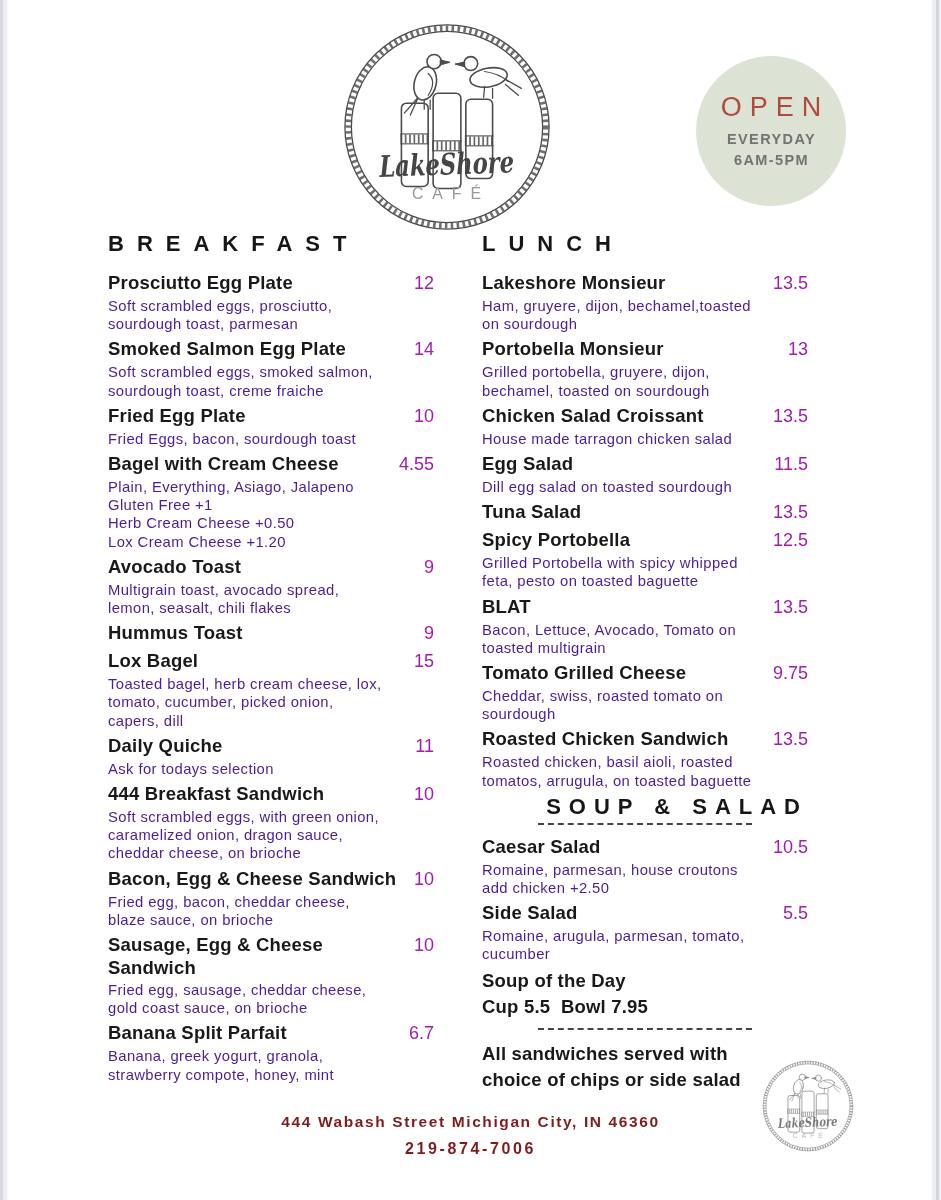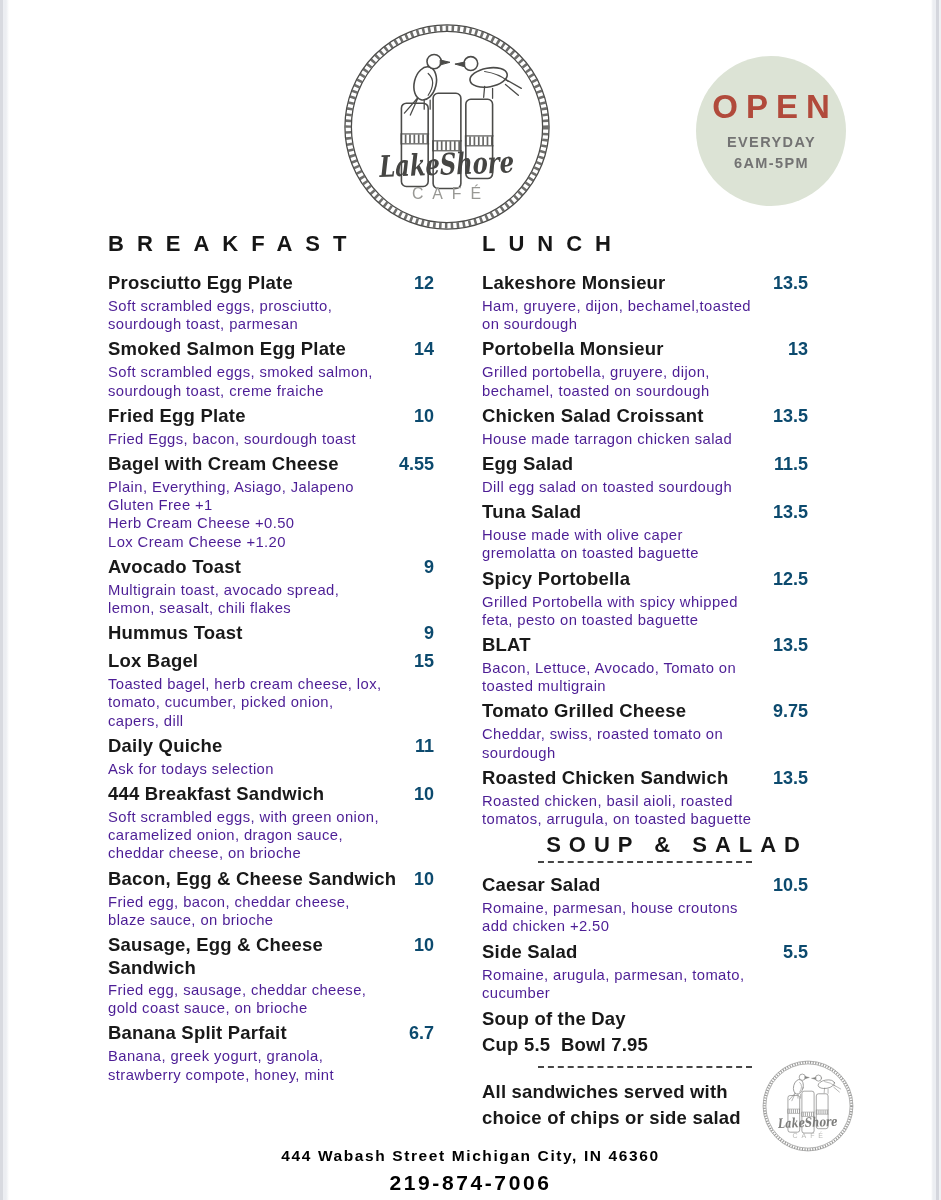--- a/index.html
+++ b/index.html
@@ -13,44 +13,44 @@
   .edge-right{right:0;width:10px;background:linear-gradient(270deg,#eef0f3 0 2px,#d4d6dd 2px 5px,#eceef2 5px 8px,#ffffff);}
 
   .logo-main{position:absolute;left:338px;top:18px;width:218px;height:218px;}
   .logo-mini{position:absolute;left:760px;top:1058px;width:96px;height:96px;opacity:.7;}
 
   .open-badge{
     position:absolute;left:696px;top:56px;width:150px;height:150px;border-radius:50%;
     background:var(--open-badge-bg,#dce3d5);
     display:flex;flex-direction:column;align-items:center;justify-content:center;
   }
-  .open-title{font-size:33px;font-weight:bold;letter-spacing:8px;margin-left:8px;margin-bottom:6px;color:var(--open-accent,#b14a3b);}
+  .open-title{font-size:27px;font-weight:normal;letter-spacing:8px;margin-left:8px;margin-bottom:6px;color:var(--open-accent,#b14a3b);}
   .open-sub{font-size:14.5px;font-weight:bold;letter-spacing:1.4px;margin-left:1px;color:#737373;line-height:21px;}
 
   .col{position:absolute;top:231px;width:326px;}
   .col-left{left:108px;}
   .col-right{left:482px;}
   .section-title{font-size:22px;font-weight:bold;letter-spacing:13px;margin:0 0 14px 0;white-space:nowrap;color:#161616;}
 
   .item{margin-bottom:4px;}
   .item-head{display:flex;justify-content:space-between;align-items:baseline;line-height:23px;margin-bottom:2px;}
   .item-name{font-size:18.5px;font-weight:bold;letter-spacing:.2px;color:#191919;}
-  .item-price{font-size:18px;font-weight:bold;margin-left:8px;white-space:nowrap;color:#0c4a6e;}
+  .item-price{font-size:18px;font-weight:normal;margin-left:8px;white-space:nowrap;color:#a21caf;}
   .item-desc{font-size:14.8px;line-height:18.2px;letter-spacing:.4px;color:#4c1d95;white-space:pre-line;}
 
   .soup-section{margin-top:4px;}
   .soup-title{font-size:22px;font-weight:bold;letter-spacing:8px;text-align:right;margin:0 0 3px 0;white-space:nowrap;color:#161616;}
   .dashed{border-top:2px dashed #454545;width:214px;margin:0 auto 10px auto;}
   .dashed-2{border-top:2px dashed #454545;width:214px;margin:8px auto 11px auto;}
   .soup-line{font-size:18.5px;font-weight:bold;line-height:26px;letter-spacing:.2px;color:#191919;}
   .note{font-size:18.5px;font-weight:bold;line-height:26px;letter-spacing:.2px;color:#191919;white-space:pre-line;}
 
-  .footer{position:absolute;left:0;top:1108px;width:941px;text-align:center;font-weight:bold;color:#000000;margin-top:34px;}
+  .footer{position:absolute;left:0;top:1108px;width:941px;text-align:center;font-weight:bold;color:#7f1d1d;}
   .footer-address{font-size:15.5px;letter-spacing:1.6px;line-height:27px;}
-  .footer-phone{font-size:21px;letter-spacing:2.6px;line-height:27px;}
+  .footer-phone{font-size:16px;letter-spacing:2.6px;line-height:27px;}
 
   .defs-hidden{position:absolute;width:0;height:0;overflow:hidden;}
 </style>
 </head>
 <body>
 
 <svg class="defs-hidden" aria-hidden="true">
   <defs>
     <symbol id="logo-sym" viewBox="0 0 220 220">
       <g fill="none" stroke="#4b4b49">
@@ -261,22 +261,20 @@
         <span class="item-price">11.5</span>
       </div>
       <div class="item-desc">Dill egg salad on toasted sourdough</div>
     </div>
 
     <div class="item">
       <div class="item-head">
         <span class="item-name">Tuna Salad</span>
         <span class="item-price">13.5</span>
       </div>
-      <div class="item-desc">House made with olive caper
-gremolatta on toasted baguette</div>
     </div>
 
     <div class="item">
       <div class="item-head">
         <span class="item-name">Spicy Portobella</span>
         <span class="item-price">12.5</span>
       </div>
       <div class="item-desc">Grilled Portobella with spicy whipped
 feta, pesto on toasted baguette</div>
     </div>

